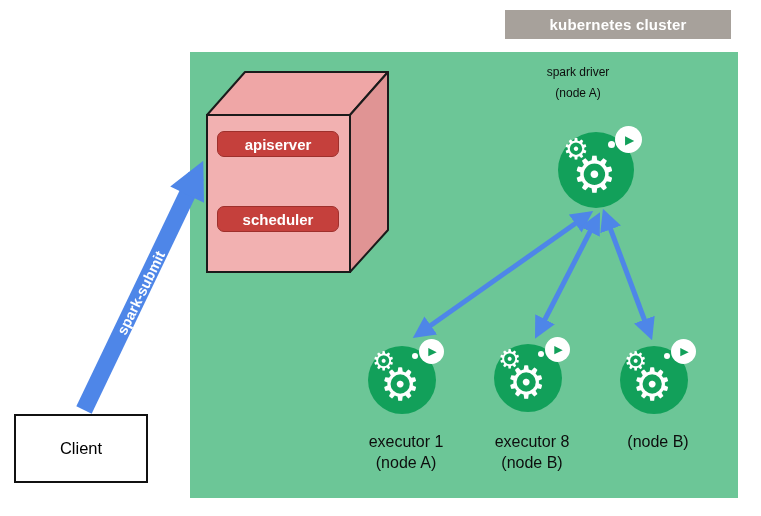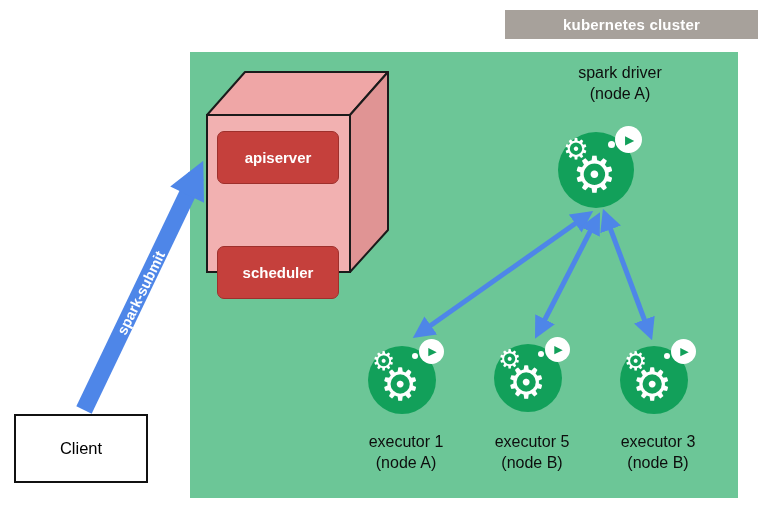--- a/index.html
+++ b/index.html
@@ -7,45 +7,45 @@
     width:761px; height:516px; position:relative; background:#ffffff;
     font-family:"Liberation Sans", sans-serif; overflow:hidden;
   }
   .abs { position:absolute; }
 
   
   .cluster-bg { left:190px; top:52px; width:548px; height:446px; background:#6CC697; }
 
   
   .cluster-label {
-    left:505px; top:10px; width:253px; height:29px; background:#A7A19B;
+    left:505px; top:10px; width:226px; height:29px; background:#A7A19B;
     color:#ffffff; font-weight:bold; font-size:15px;
     display:flex; align-items:center; justify-content:center; letter-spacing:.2px;
   }
 
   
   .overlay { left:0; top:0; pointer-events:none; }
   .sub-band { stroke:#4E86E8; stroke-width:17px; }
   .da { stroke:#4E86E8; stroke-width:5px; }
   .sub-label { fill:#ffffff; font-weight:bold; font-size:14.5px; font-family:"Liberation Sans",sans-serif; }
 
   
   .cube-svg { left:195px; top:60px; }
 
   .panel {
-    left:217px; width:122px; height:53px; background:#C5403C; border:1px solid #9E302C;
+    left:217px; width:122px; height:26px; background:#C5403C; border:1px solid #9E302C;
     border-radius:7px; color:#ffffff; font-weight:bold; font-size:15px;
     display:flex; align-items:center; justify-content:center; box-sizing:border-box;
   }
   .panel.apiserver { top:131px; }
-  .panel.scheduler { top:206px;margin-top:40px; }
+  .panel.scheduler { top:206px; }
 
   
   .two-line { text-align:center; font-size:16px; line-height:21px; color:#0d0d0d; }
-  .driver-label { left:540px; top:62px; width:160px; font-size:16px; }
+  .driver-label { left:498px; top:62px; width:160px; font-size:12px; }
   .exec-label-1 { left:336px; top:431px; width:140px; }
   .exec-label-2 { left:462px; top:431px; width:140px; }
   .exec-label-3 { left:588px; top:431px; width:140px; }
 
   
   .spark-icon { position:absolute; }
   .spark-icon .blob, .spark-icon .gear-lg, .spark-icon .gear-sm,
   .spark-icon .dot, .spark-icon .play { position:absolute; }
   .spark-icon .blob { background:#12A05A; border-radius:50%; }
   .spark-icon .gear-lg, .spark-icon .gear-sm { color:#ffffff; line-height:1; }
@@ -159,23 +159,22 @@
   <div class="play">
       <span>▶</span>
     </div>
 </div>
 
 <div class="abs two-line exec-label-1">
   <div>executor 1</div>
   <div>(node A)</div>
 </div>
 <div class="abs two-line exec-label-2">
-  <div>executor 5</div>
+  <div>executor 8</div>
   <div>(node B)</div>
 </div>
 <div class="abs two-line exec-label-3">
-  <div>executor 3</div>
   <div>(node B)</div>
 </div>
 
 <div class="abs client-box">
   <span>Client</span>
 </div>
 
 </body></html>

